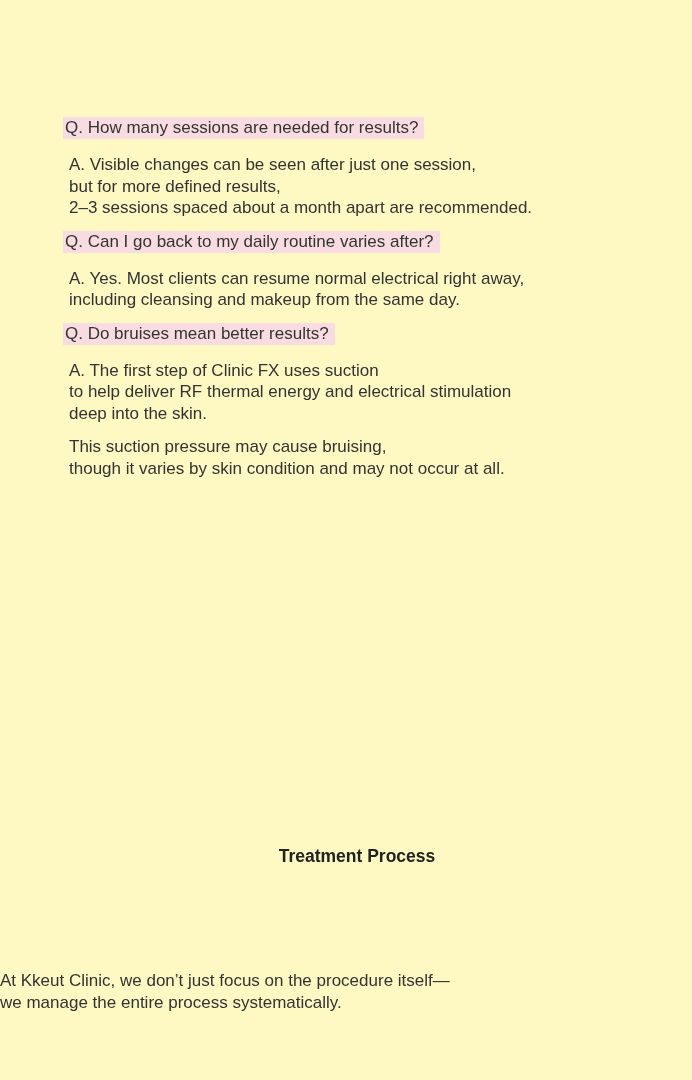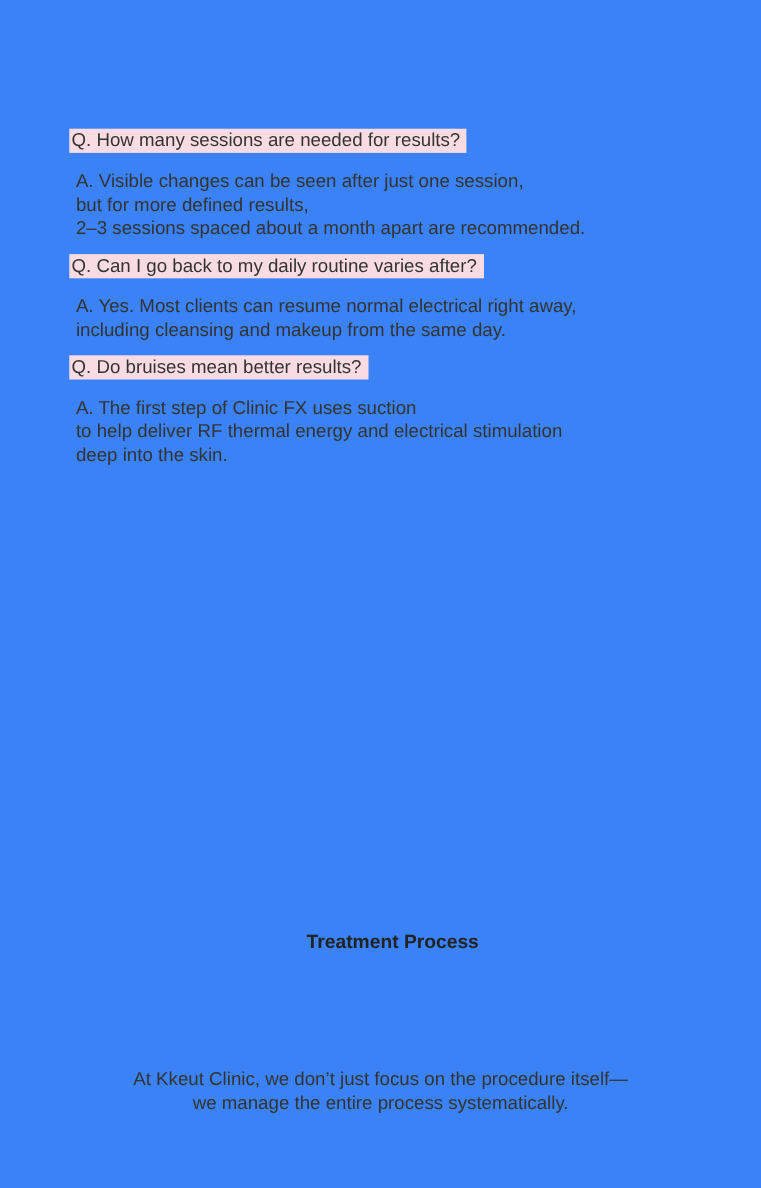--- a/index.html
+++ b/index.html
@@ -4,21 +4,21 @@
 <style>
   html, body {
     margin: 0;
     padding: 0;
     background: #ffffff;
   }
   .page {
     position: relative;
     width: 692px;
     height: 1080px;
-    background: #3b82f6;
+    background: #fef9c3;
     font-family: "Liberation Sans", "DejaVu Sans", sans-serif;
     color: #333333;
     overflow: hidden;
   }
   .faq {
     position: absolute;
     top: 117px;
     left: 65px;
     width: 600px;
   }
@@ -55,21 +55,21 @@
     font-weight: bold;
     color: #222222;
     line-height: 22px;
     margin: 0;
   }
   .process-intro {
     position: absolute;
     top: 970px;
     left: 0;
     width: 692px;
-    text-align: center;
+    text-align: left;
     font-size: 17px;
     line-height: 21.5px;
     white-space: pre-line;
     margin: 0;
   }
 </style>
 </head>
 <body>
 
 <div class="page">
@@ -98,20 +98,22 @@
     </div>
 
     <div class="qa-item">
       <div class="question-line">
         <span class="question-highlight">Q. Do bruises mean better results?</span>
       </div>
       <div class="answer">
         <p>A. The first step of Clinic FX uses suction
 to help deliver RF thermal energy and electrical stimulation
 deep into the skin.</p>
+        <p>This suction pressure may cause bruising,
+though it varies by skin condition and may not occur at all.</p>
       </div>
     </div>
 
 
   </div>
 
   <h2 class="process-heading">Treatment Process</h2>
 
   <p class="process-intro">At Kkeut Clinic, we don’t just focus on the procedure itself—
 we manage the entire process systematically.</p>

